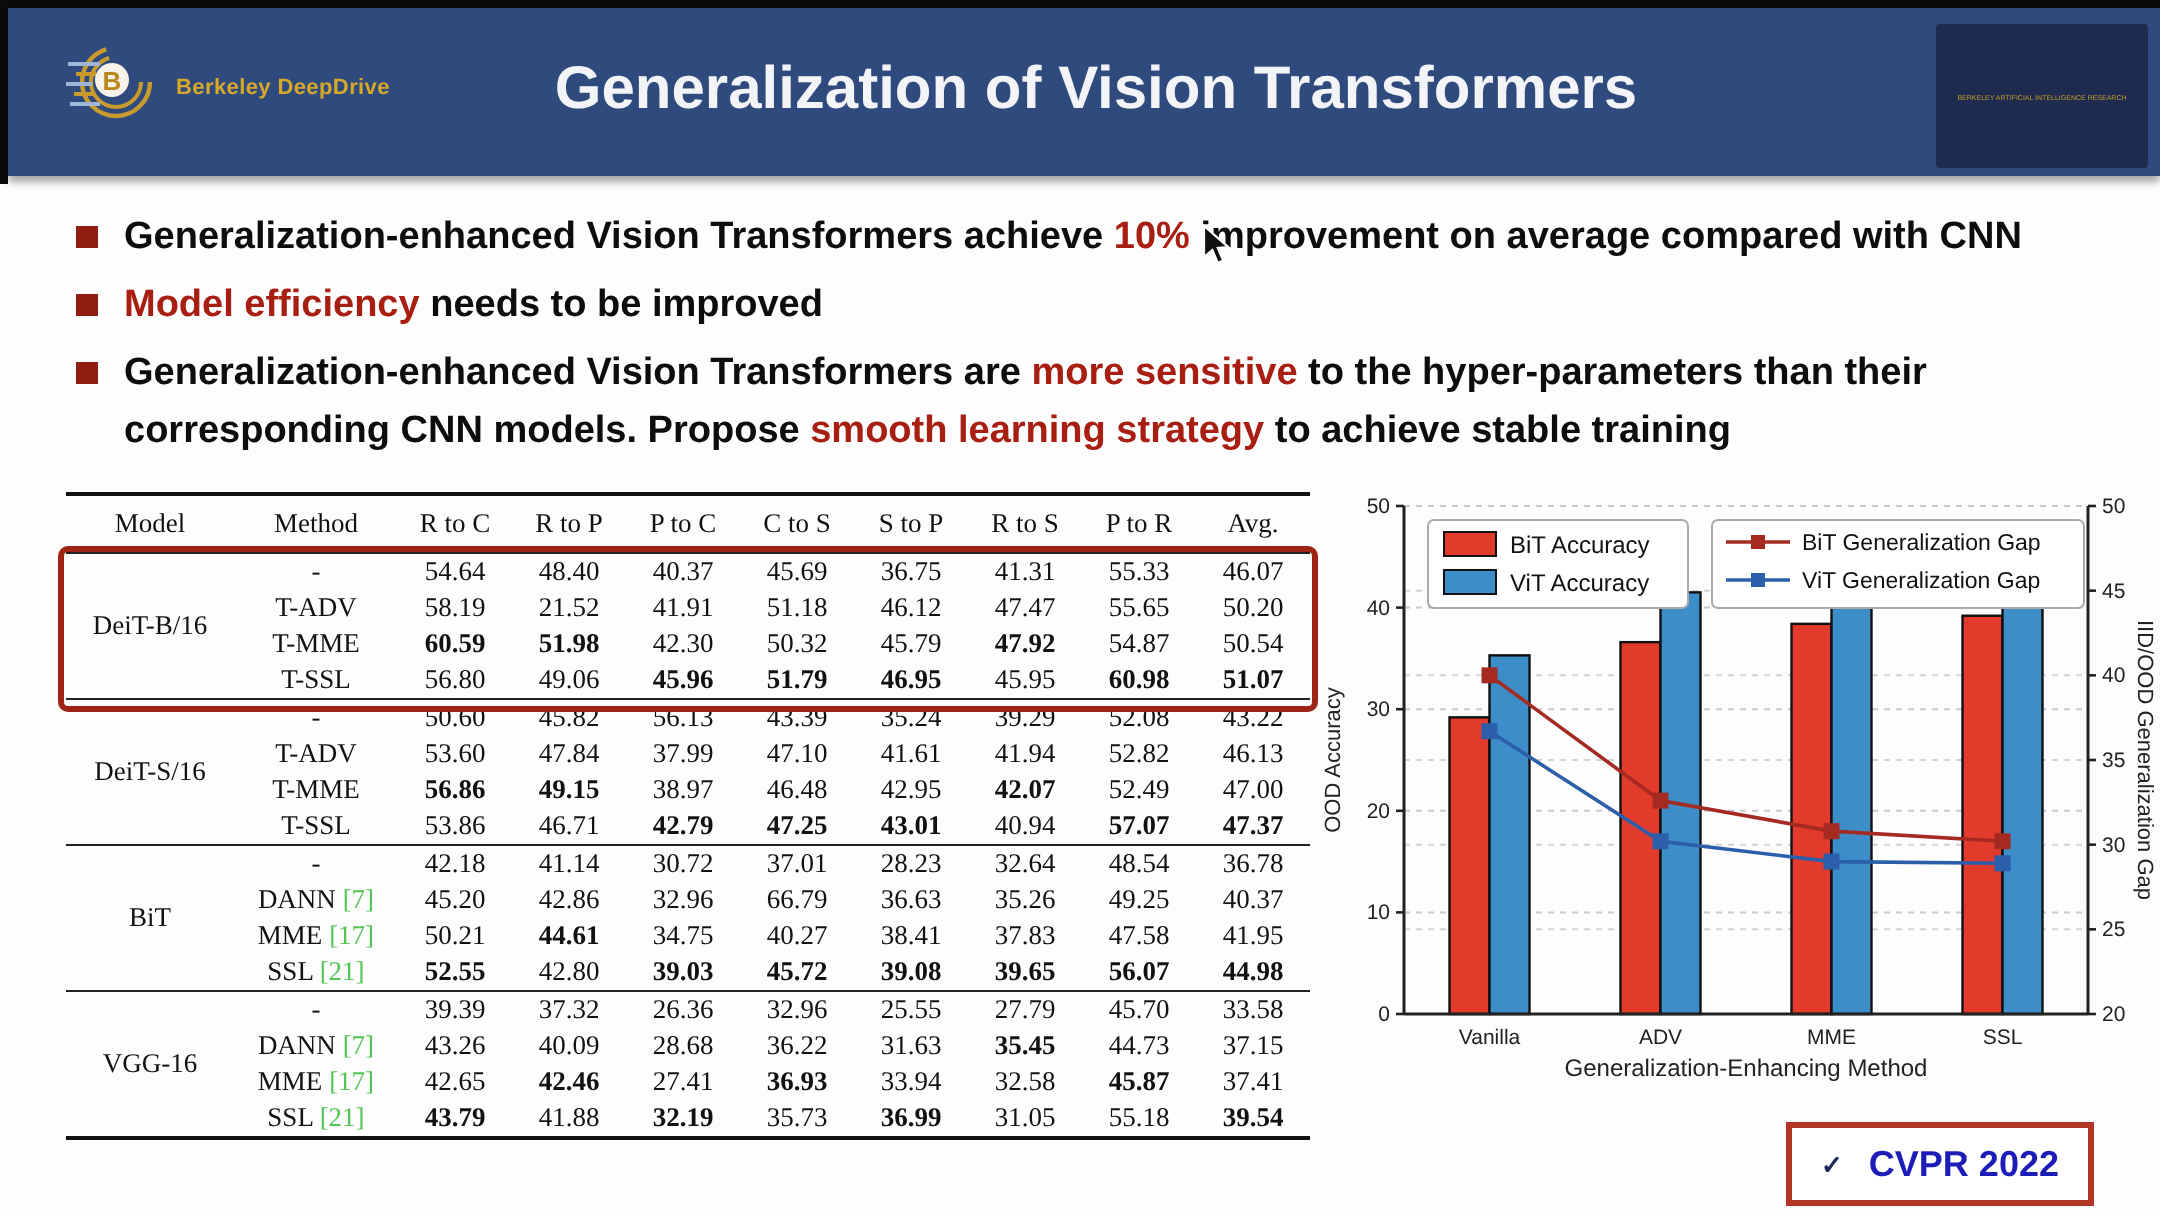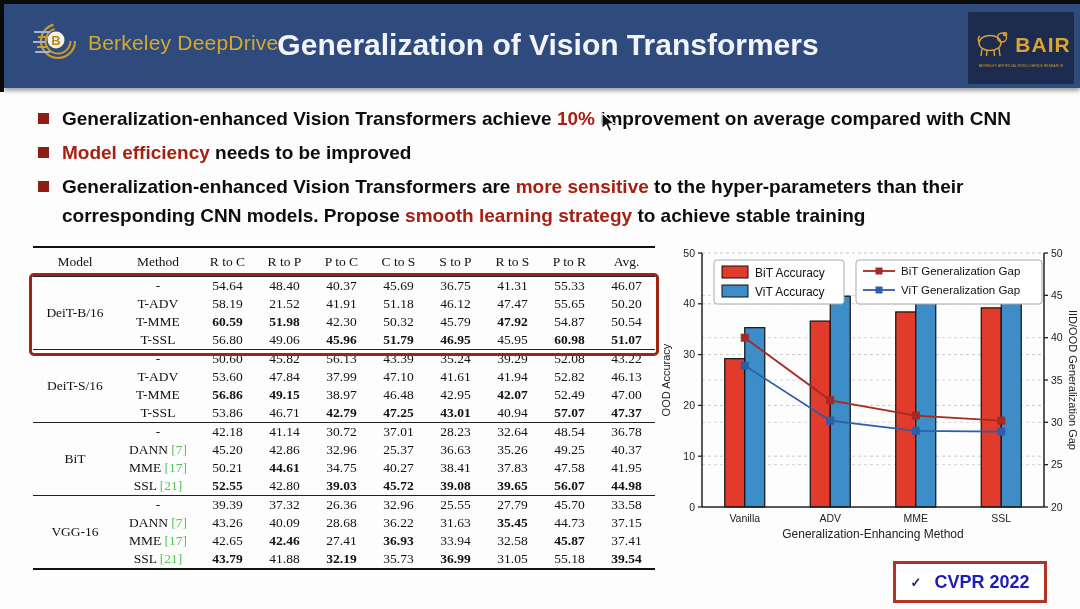--- a/index.html
+++ b/index.html
@@ -5,21 +5,21 @@
   html,body{margin:0;padding:0;}
   body{width:1080px;height:609px;position:relative;background:#fdfdfd;overflow:hidden;
        font-family:"Liberation Sans",sans-serif;}
   .edge-top{position:absolute;left:0;top:0;width:1080px;height:4px;background:#0b0b0b;}
   .edge-left{position:absolute;left:0;top:0;width:4px;height:92px;background:#0b0b0b;}
 
   
   .header{position:absolute;left:4px;top:4px;width:1076px;height:84px;background:#2f4b7d;
           box-shadow:0 3px 4px rgba(0,0,0,.35);}
   .bdd-logo{position:absolute;left:28px;top:14px;display:flex;align-items:center;gap:10px;}
-  .bdd-text{color:#d8a829;font-weight:normal;font-size:21px;letter-spacing:.2px;}
+  .bdd-text{color:#d8a829;font-weight:bold;font-size:11px;letter-spacing:.2px;}
   .slide-title{position:absolute;left:12px;right:0;top:24px;text-align:center;color:#f2f4f8;
                font-size:30px;font-weight:bold;}
   .bair{position:absolute;right:6px;top:8px;width:106px;height:72px;background:#1d2b4e;
         border-radius:2px;display:flex;flex-direction:column;align-items:center;justify-content:center;}
   .bair-row{display:flex;align-items:center;gap:4px;}
   .bair-name{color:#d9a431;font-weight:bold;font-size:21px;letter-spacing:1px;}
   .bair-sub{color:#c89a2e;font-size:3.5px;margin-top:2px;white-space:nowrap;}
 
   
   .bullets{position:absolute;left:36px;top:104px;width:1010px;}
@@ -73,37 +73,20 @@
           </g>
           <circle cx="24" cy="22" r="8.5" fill="#f5f2ea"></circle>
           <text x="24" y="27" text-anchor="middle" font-size="13" font-weight="bold" font-family="Liberation Sans, sans-serif" fill="#b9891f">B</text>
         </g>
       </svg>
     </span>
     <span class="bdd-text">Berkeley DeepDrive</span>
   </div>
   <div class="slide-title">Generalization of Vision Transformers</div>
   <div class="bair">
-    <div class="bair-row">
-      <span>
-        <svg width="40" height="30" viewBox="0 0 40 30">
-          <g stroke="#d9a431" stroke-width="1.4" fill="none">
-            <ellipse cx="19" cy="15" rx="11" ry="7.5"></ellipse>
-            <circle cx="31" cy="9.5" r="4.5"></circle>
-            <circle cx="34" cy="6" r="1.6"></circle>
-            <line x1="11" y1="21" x2="10" y2="28"></line>
-            <line x1="16" y1="22" x2="15.5" y2="28"></line>
-            <line x1="23" y1="22" x2="23.5" y2="28"></line>
-            <line x1="28" y1="20" x2="29" y2="28"></line>
-            <path d="M8,14 Q6,10 9,8"></path>
-          </g>
-        </svg>
-      </span>
-      <span class="bair-name">BAIR</span>
-    </div>
     <div class="bair-sub">BERKELEY ARTIFICIAL INTELLIGENCE RESEARCH</div>
   </div>
 </div>
 
 <div class="bullets">
   <div class="bullet">
     <span class="bullet-marker"></span>
     <span class="bullet-text"><span>Generalization-enhanced Vision Transformers achieve </span><span class="red">10%</span><span> improvement on average compared with CNN</span></span>
   </div>
   <div class="bullet">
@@ -249,21 +232,21 @@
           <td class="">28.23</td>
           <td class="">32.64</td>
           <td class="">48.54</td>
           <td class="">36.78</td>
         </tr>
         <tr>
           <td>DANN <span class="cite">[7]</span></td>
           <td class="">45.20</td>
           <td class="">42.86</td>
           <td class="">32.96</td>
-          <td class="">25.37</td>
+          <td class="">66.79</td>
           <td class="">36.63</td>
           <td class="">35.26</td>
           <td class="">49.25</td>
           <td class="">40.37</td>
         </tr>
         <tr>
           <td>MME <span class="cite">[17]</span></td>
           <td class="">50.21</td>
           <td class="b">44.61</td>
           <td class="">34.75</td>

